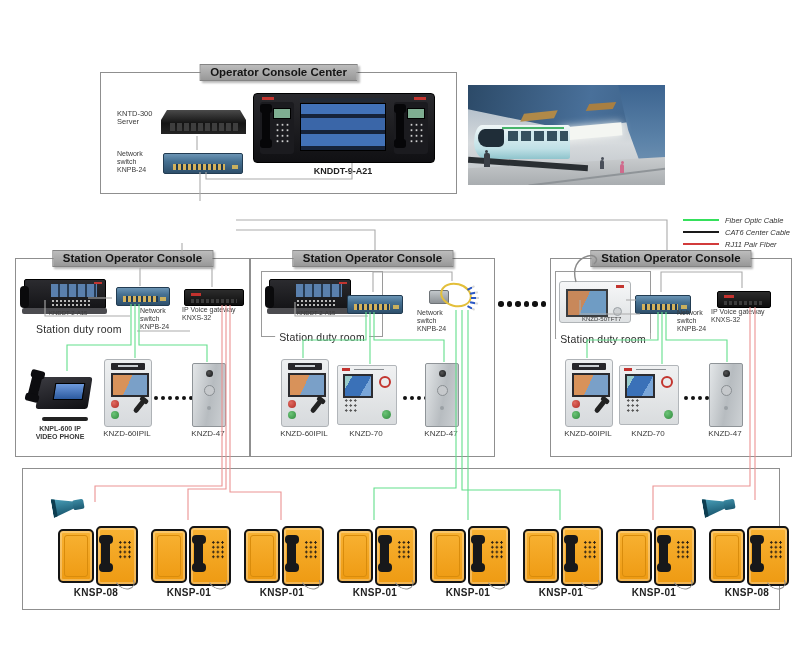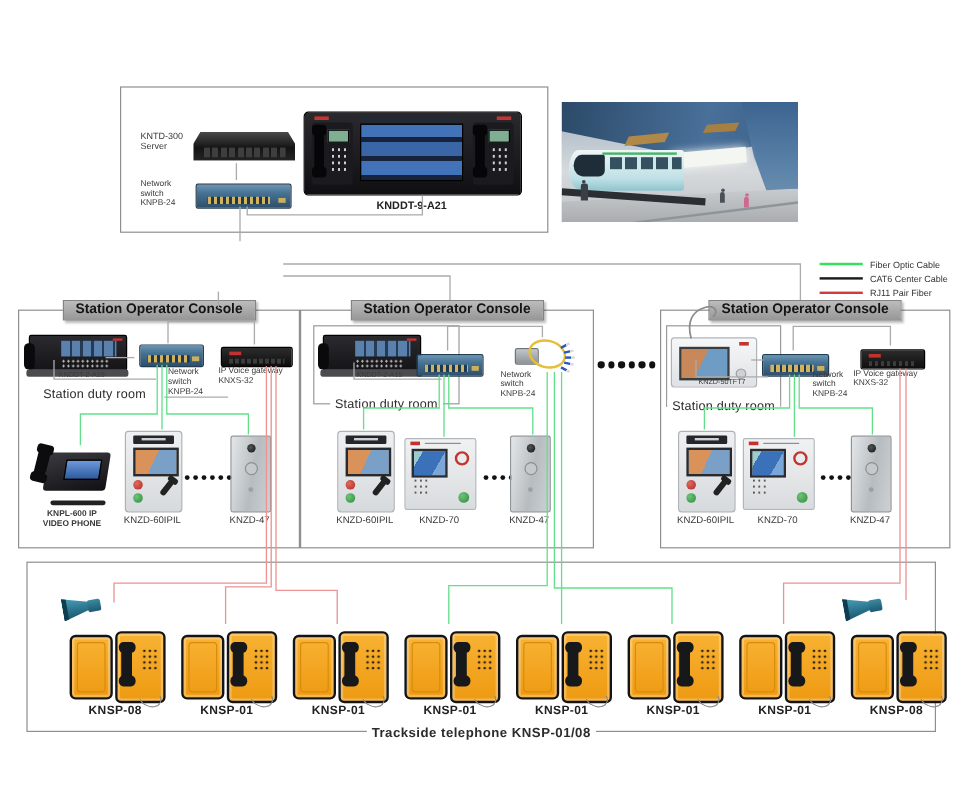--- a/index.html
+++ b/index.html
@@ -22,21 +22,21 @@
   .duty-tag{position:absolute;left:50%;transform:translateX(-50%);bottom:-7px;background:#fff;padding:0 4px;}
 
   
   .dots{display:flex;gap:3px;align-items:center;}
   .dots i{width:4px;height:4px;background:#111;border-radius:50%;}
   .dots-lg i{width:5.5px;height:5.5px;}
 
   
   .legend-row{display:flex;align-items:center;gap:6px;height:12px;}
   .legend-line{width:36px;height:2px;}
-  .legend-txt{font-size:7.5px;color:#333;white-space:nowrap;}
+  .legend-txt{font-size:7.5px;color:#333;white-space:nowrap;font-style:italic;}
 
   
   .cloud{z-index:6;}
   .cloud span{position:absolute;background:#b9b9b9;border:1px solid #8a8a8a;border-radius:50%;}
   .cloud .c-cover{position:absolute;left:6px;top:14px;right:6px;bottom:6px;background:#b9b9b9;border-radius:14px;}
   .cloud .c-main{position:absolute;left:1px;top:11px;right:1px;bottom:3px;background:#b9b9b9;border:1px solid #8a8a8a;border-radius:16px;}
   .cloud .c-txt{position:absolute;left:0;right:0;top:16px;text-align:center;font-size:11px;font-weight:bold;color:#1c1c1c;z-index:2;}
 
   
   .server{background:linear-gradient(180deg,#4a4a4a,#141414 55%,#242424);
@@ -216,20 +216,21 @@
       <path d="M222,305 V486 H95 V502"></path>
       <path d="M226,305 V489 H188 V520"></path>
       <path d="M230,305 V492 H281 V520"></path>
       <path d="M750,307 V486 H653 V520"></path>
       <path d="M755,307 V500"></path>
     </g>
   </svg>
 
 
   <div class="abs bigbox" style="left:100px;top:72px;width:355px;height:120px;">
+    <div class="abs hdr center">Operator Console Center</div>
     <div class="abs lbl" style="left:16px;top:37px;font-size:7.5px;">
       <div>KNTD-300</div>
       <div>Server</div>
     </div>
     <div class="abs server" style="left:60px;top:37px;width:85px;height:24px;">
         <i></i>
       </div>
     <div class="abs lbl" style="left:16px;top:77px;">
       <div>Network</div>
       <div>switch</div>
@@ -575,16 +576,15 @@
     </div>
     <div class="ph-door"></div>
     <div class="ph-body">
       <div class="ph-handset"></div>
       <div class="ph-keypad"></div>
       <div class="ph-cord"></div>
     </div>
     <div class="ph-label">KNSP-08</div>
   </div>
 </div>
-    <div class="duty duty-tag" style="bottom:-8px;font-size:11px;font-weight:bold;letter-spacing:.4px;">Trackside  telephone  KNSP-01/08</div>
   </div>
 
 </div>
 
 </body></html>

